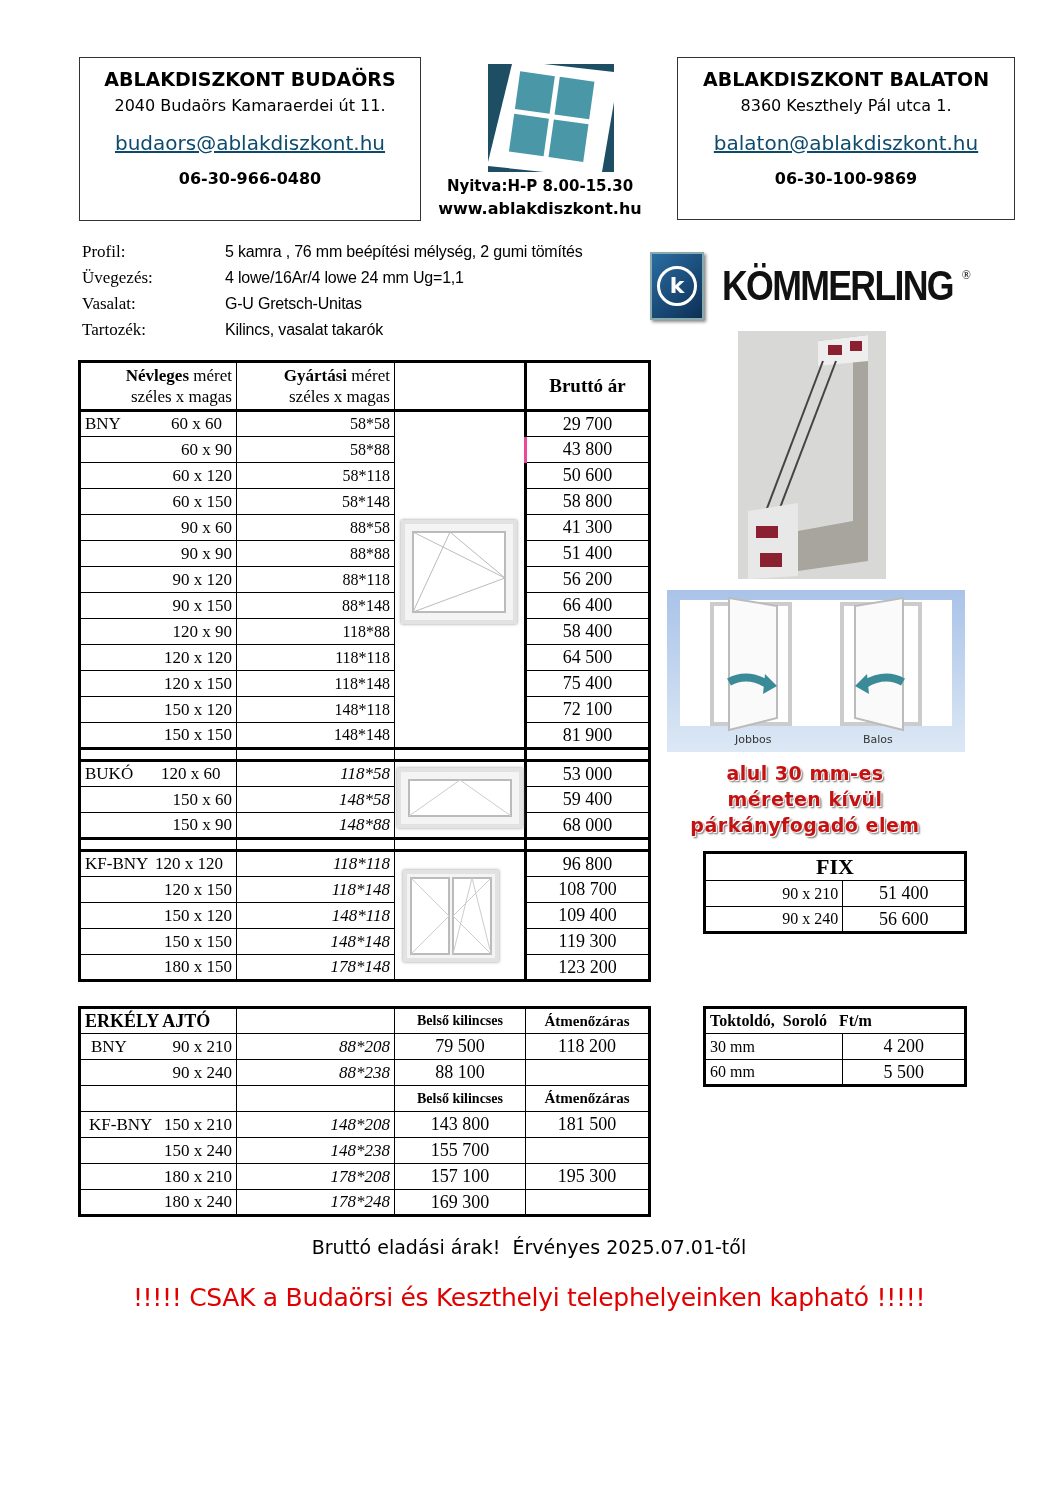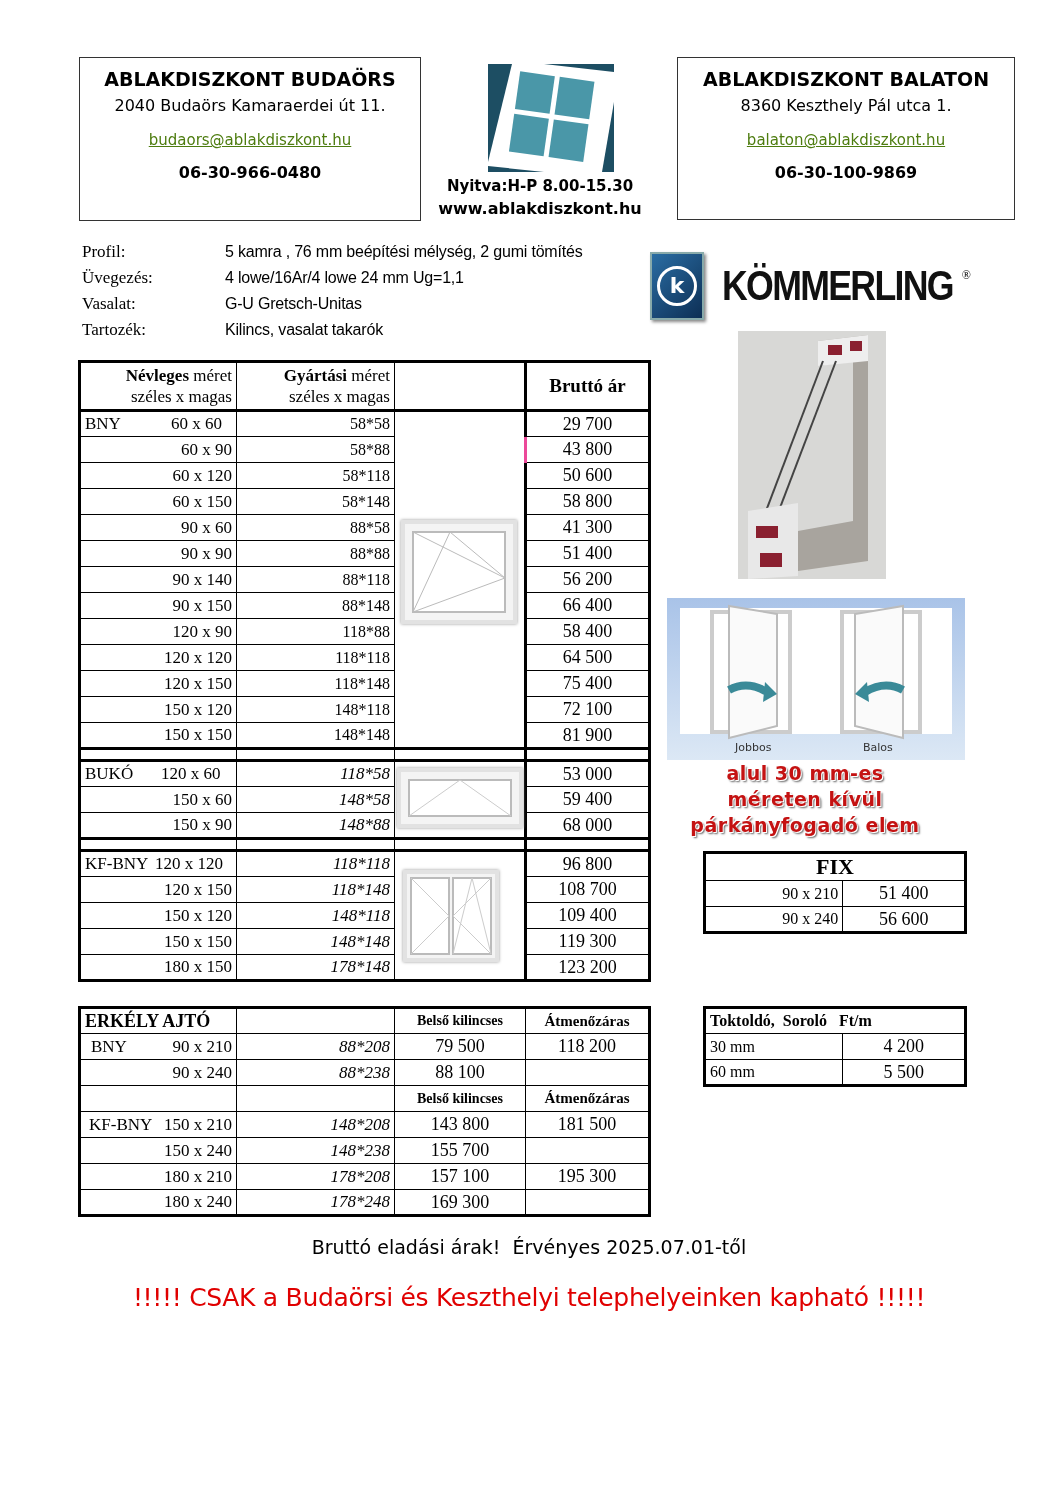--- a/index.html
+++ b/index.html
@@ -1,21 +1,21 @@
 <!DOCTYPE html>
 <html><head>
 <meta charset="utf-8">
 <style>
   * { box-sizing: border-box; margin: 0; padding: 0; }
   body { width: 1058px; height: 1497px; background: #fff; position: relative; font-family: "Liberation Serif", serif; color: #000; overflow: hidden; }
   .abs { position: absolute; }
   .shop-box { border: 1.5px solid #333; text-align: center; font-family: "DejaVu Sans", sans-serif; }
   .shop-name { font-weight: bold; font-size: 19px; margin-top: 10px; }
   .shop-addr { font-size: 16px; margin-top: 6px; }
-  .shop-email { font-size: 15px; color: #4d7c0f; text-decoration: underline; margin-top: 16px; display: block; }
+  .shop-email { font-size: 20px; color: #0c4a6e; text-decoration: underline; margin-top: 16px; display: block; }
   .shop-phone { font-weight: bold; font-size: 16px; margin-top: 14px; }
   .center-info { text-align: center; font-family: "DejaVu Sans", sans-serif; font-weight: bold; }
   .specs { font-size: 17px; }
   .spec-row { display: flex; height: 26px; align-items: center; }
   .spec-label { width: 143px; font-family: "Liberation Serif", serif; font-size: 17px; }
   .spec-value { font-family: "Liberation Sans", sans-serif; font-size: 16px; letter-spacing: -0.2px; }
   table { border-collapse: collapse; font-family: "Liberation Serif", serif; font-size: 17px; }
   td { border: 1.5px solid #000; padding: 0 4px; height: 26px; }
   .main-tbl { border: 3px solid #000; }
   .r { text-align: right; }
@@ -101,21 +101,21 @@
     <line x1="85" y1="30" x2="28" y2="180" stroke="#444" stroke-width="2"></line>
     <line x1="98" y1="30" x2="40" y2="182" stroke="#444" stroke-width="2"></line>
     <line x1="28" y1="180" x2="28" y2="210" stroke="#444" stroke-width="2"></line>
     <line x1="40" y1="182" x2="40" y2="212" stroke="#444" stroke-width="2"></line>
     <polygon points="10,180 60,172 60,245 10,248" fill="#e8e8e8"></polygon>
     <rect x="18" y="195" width="22" height="12" fill="#8a2030"></rect>
     <rect x="22" y="222" width="22" height="14" fill="#8a2030"></rect>
   </svg>
 </div>
 
-<div class="abs" style="left:667px;top:590px;width:298px;height:162px;background:linear-gradient(#a9c3e8,#dce8f5);margin-top:8px;">
+<div class="abs" style="left:667px;top:590px;width:298px;height:162px;background:linear-gradient(#a9c3e8,#dce8f5);">
   <div style="position:absolute;left:13px;top:10px;width:272px;height:126px;background:#fff;"></div>
   <svg class="abs" style="left:0;top:0;" width="298" height="162" viewBox="0 0 298 162">
     <rect x="45" y="14" width="78" height="120" fill="none" stroke="#ccc" stroke-width="4"></rect>
     <polygon points="62,8 110,16 110,128 62,140" fill="#fafafa" stroke="#bbb" stroke-width="2"></polygon>
     <path d="M62,92 Q80,82 100,94" stroke="#3a8a98" stroke-width="8" fill="none"></path>
     <polygon points="98,84 110,96 96,104" fill="#3a8a98"></polygon>
     <rect x="175" y="14" width="78" height="120" fill="none" stroke="#ccc" stroke-width="4"></rect>
     <polygon points="236,8 188,16 188,128 236,140" fill="#fafafa" stroke="#bbb" stroke-width="2"></polygon>
     <path d="M236,92 Q218,82 198,94" stroke="#3a8a98" stroke-width="8" fill="none"></path>
     <polygon points="200,84 188,96 202,104" fill="#3a8a98"></polygon>
@@ -186,21 +186,21 @@
         <td class="r">90 x 60</td>
         <td class="r" style="font-size:16px;">88*58</td>
         <td class="price" style="border-left:3px solid #000;">41 300</td>
       </tr>
   <tr>
         <td class="r">90 x 90</td>
         <td class="r" style="font-size:16px;">88*88</td>
         <td class="price" style="border-left:3px solid #000;">51 400</td>
       </tr>
   <tr>
-        <td class="r">90 x 140</td>
+        <td class="r">90 x 120</td>
         <td class="r" style="font-size:16px;">88*118</td>
         <td class="price" style="border-left:3px solid #000;">56 200</td>
       </tr>
   <tr>
         <td class="r">90 x 150</td>
         <td class="r" style="font-size:16px;">88*148</td>
         <td class="price" style="border-left:3px solid #000;">66 400</td>
       </tr>
   <tr>
         <td class="r">120 x 90</td>

